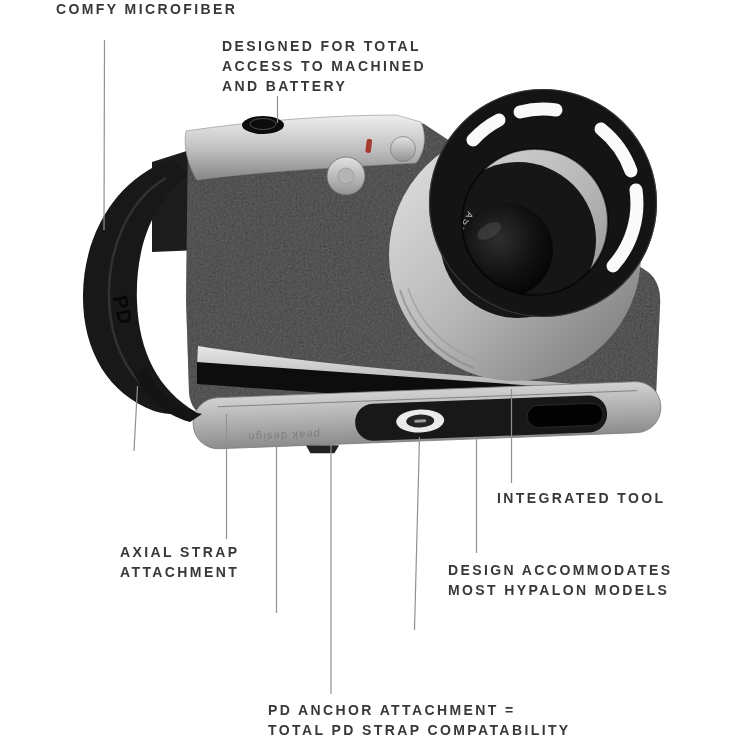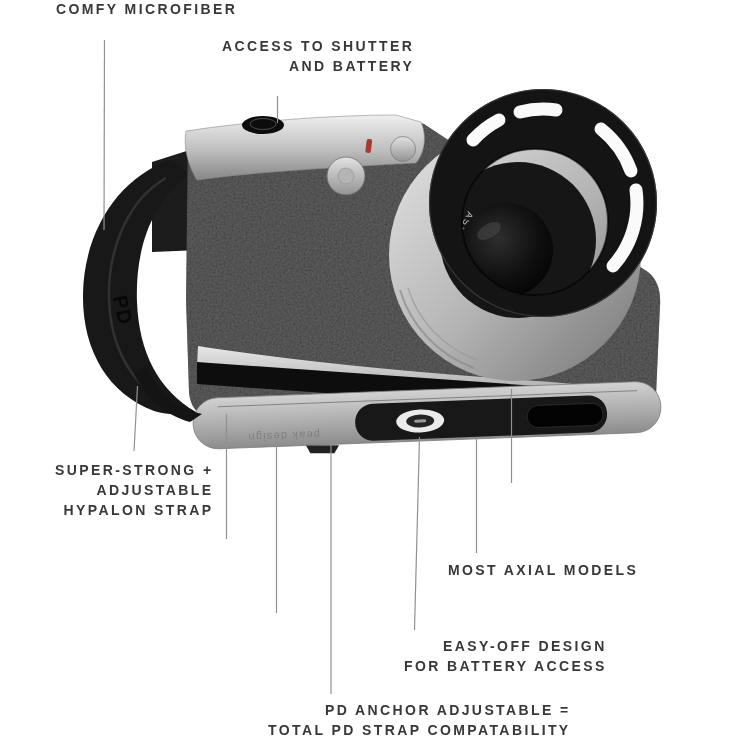--- a/index.html
+++ b/index.html
@@ -1,21 +1,21 @@
 <!DOCTYPE html>
 <html><head>
 <meta charset="utf-8">
 <style>
   html,body{margin:0;padding:0;background:#fff;}
   .stage{position:relative;width:736px;height:736px;background:#ffffff;overflow:hidden;
          font-family:"Liberation Sans",sans-serif;}
   .art{position:absolute;left:0;top:0;}
   .callout{position:absolute;color:#383838;font-weight:700;font-size:14px;
            line-height:20px;letter-spacing:2.4px;white-space:nowrap;}
-  .callout span{display:block;text-align:right;}
+  .callout span{display:block;}
 </style>
 </head>
 <body>
 
 <div class="stage">
 
   <svg class="art" width="736" height="736" viewBox="0 0 736 736">
     <defs>
       <linearGradient id="gSilver" x1="0" y1="0" x2="0" y2="1">
         <stop offset="0" stop-color="#efefef"></stop>
@@ -126,42 +126,40 @@
       <line x1="476.5" y1="439" x2="476.5" y2="553" stroke="#919191"></line>
       <line x1="419.5" y1="437" x2="414.5" y2="630" stroke="#919191"></line>
     </g>
   </svg>
 
   <div class="callout" style="left:56px;top:-1px">
     <span>COMFY MICROFIBER</span>
   </div>
 
   <div class="callout" style="left:222px;top:36px">
-    <span>ACCESS TO SHUTTER</span>
+    <span>DESIGNED FOR TOTAL</span>
+    <span>ACCESS TO MACHINED</span>
     <span>AND BATTERY</span>
   </div>
 
-  <div class="callout" style="left:55px;top:460px">
-    <span>SUPER-STRONG +</span>
-    <span>ADJUSTABLE</span>
-    <span>HYPALON STRAP</span>
+
+  <div class="callout" style="left:120px;top:542px">
+    <span>AXIAL STRAP</span>
+    <span>ATTACHMENT</span>
   </div>
 
 
-
   <div class="callout" style="left:268px;top:700px">
-    <span>PD ANCHOR ADJUSTABLE =</span>
+    <span>PD ANCHOR ATTACHMENT =</span>
     <span>TOTAL PD STRAP COMPATABILITY</span>
   </div>
 
   <div class="callout" style="left:497px;top:488px">
+    <span>INTEGRATED TOOL</span>
   </div>
 
   <div class="callout" style="left:448px;top:560px">
-    <span>MOST AXIAL MODELS</span>
+    <span>DESIGN ACCOMMODATES</span>
+    <span>MOST HYPALON MODELS</span>
   </div>
 
-  <div class="callout" style="left:404px;top:636px">
-    <span>EASY-OFF DESIGN</span>
-    <span>FOR BATTERY ACCESS</span>
-  </div>
 
 </div>
 
 </body></html>

